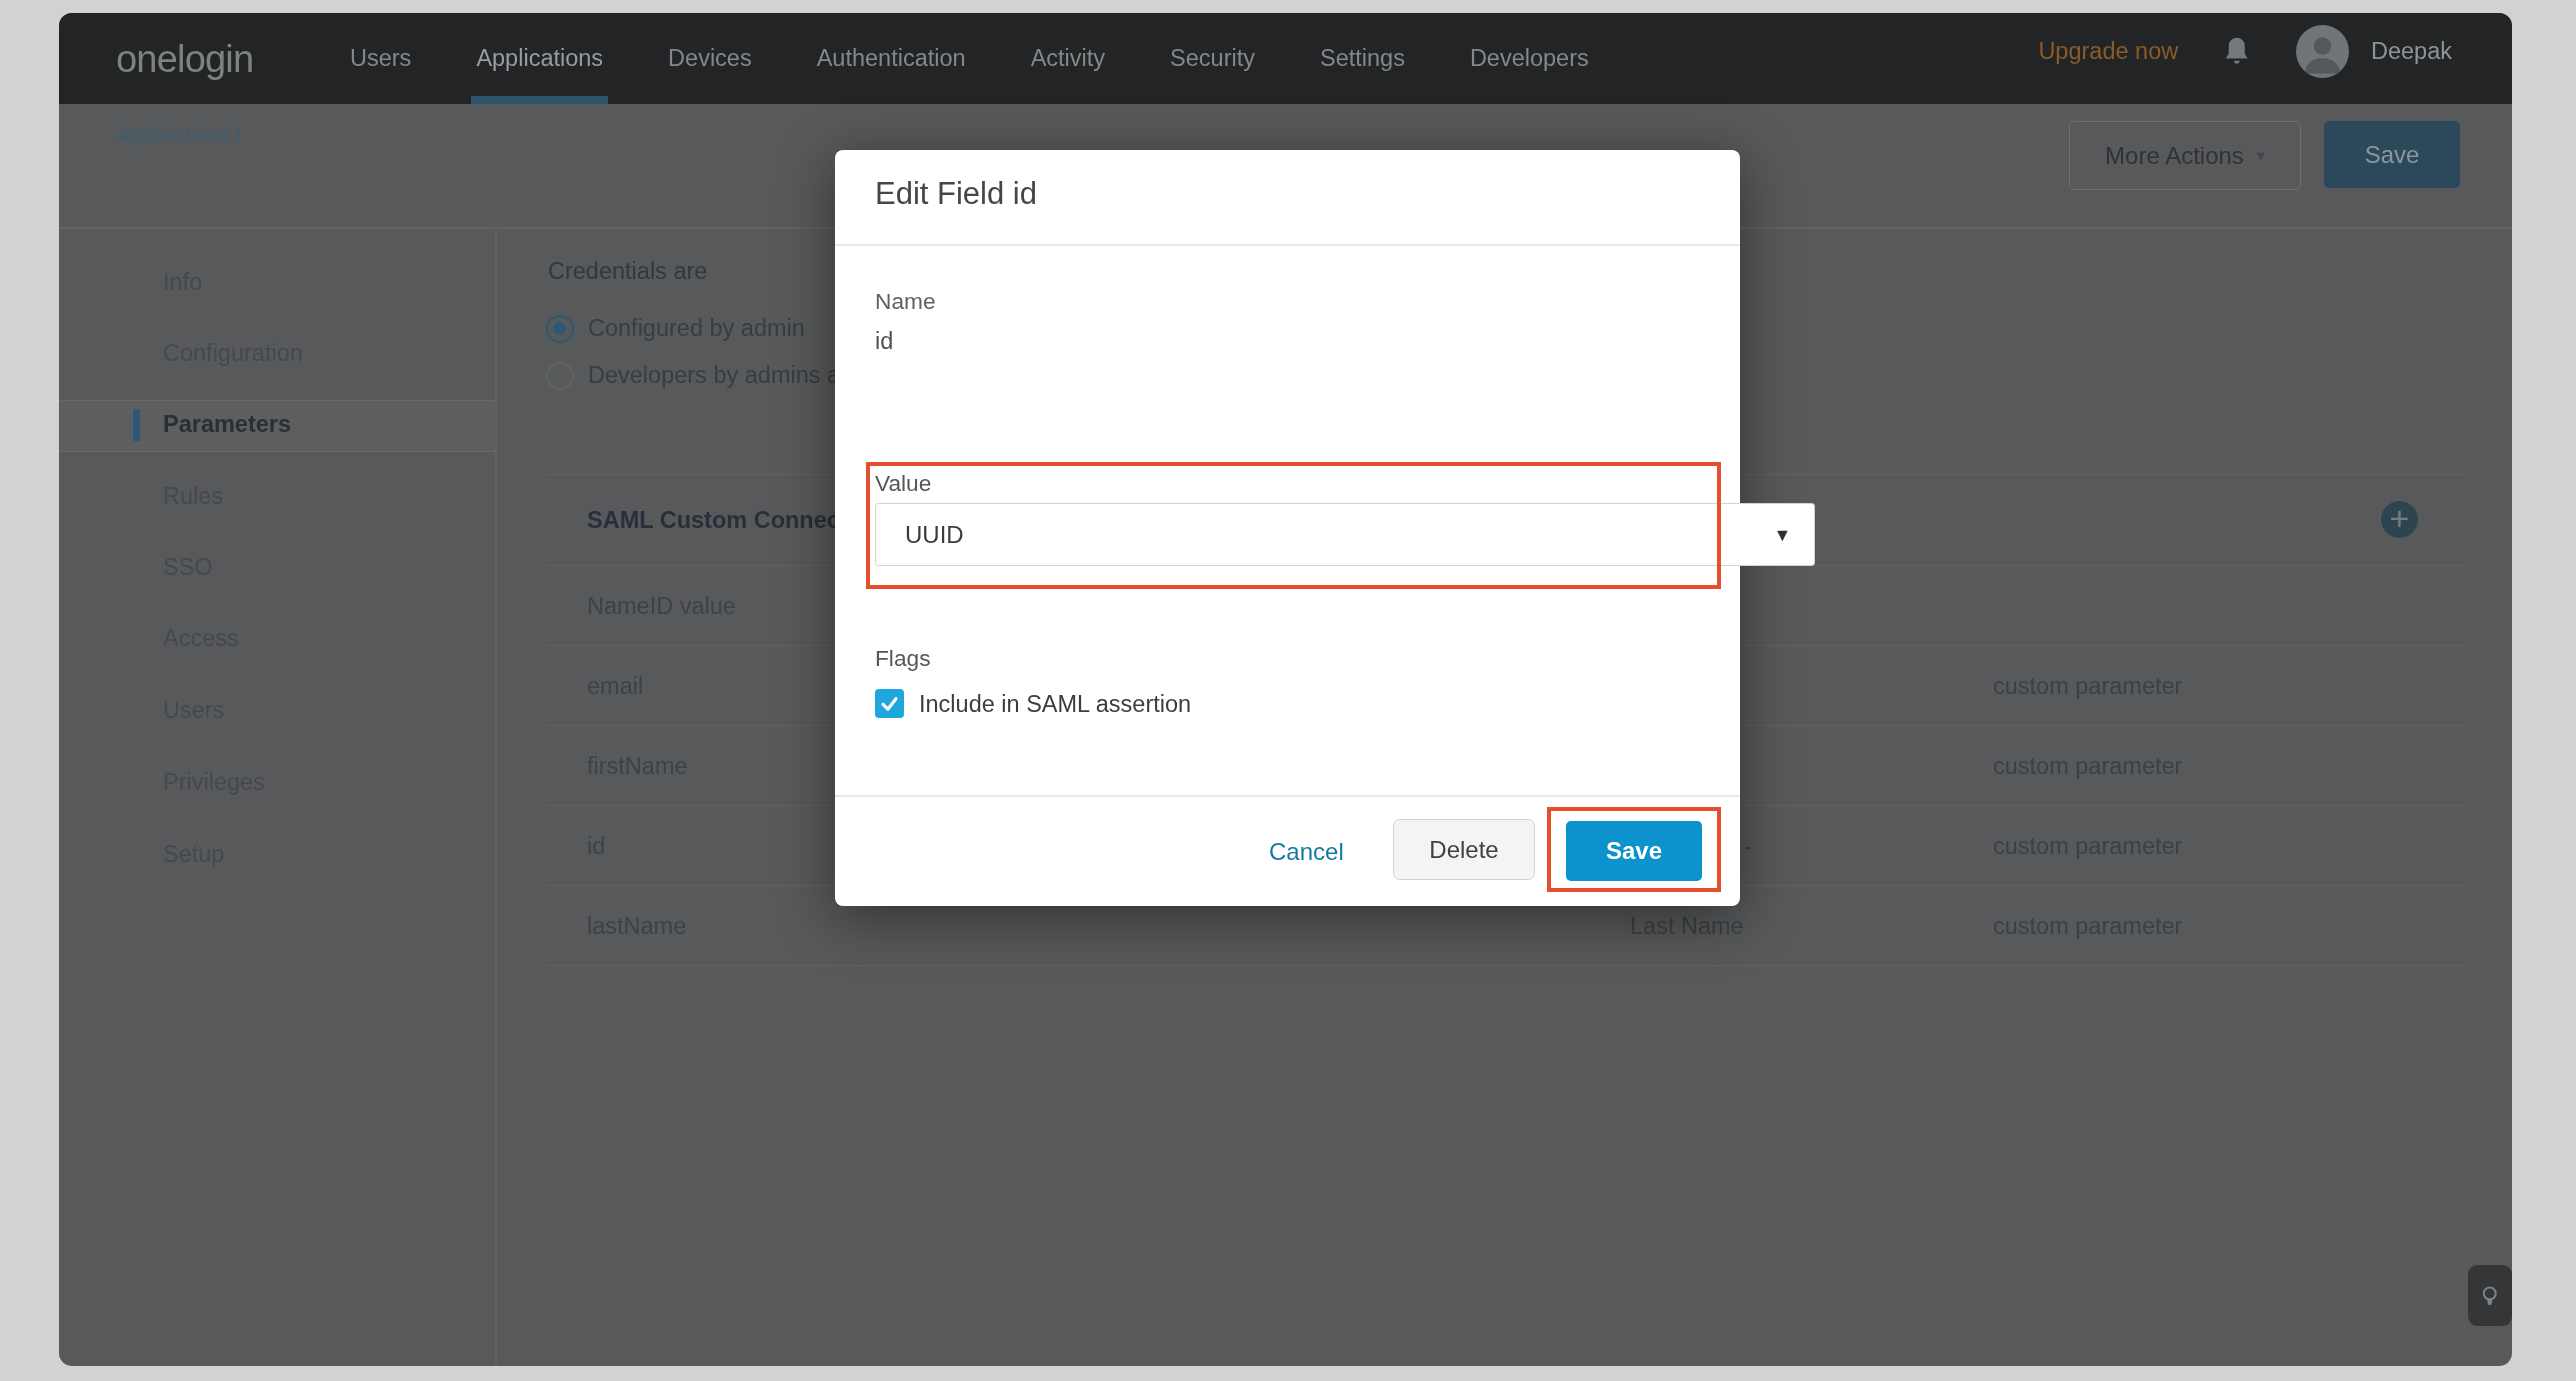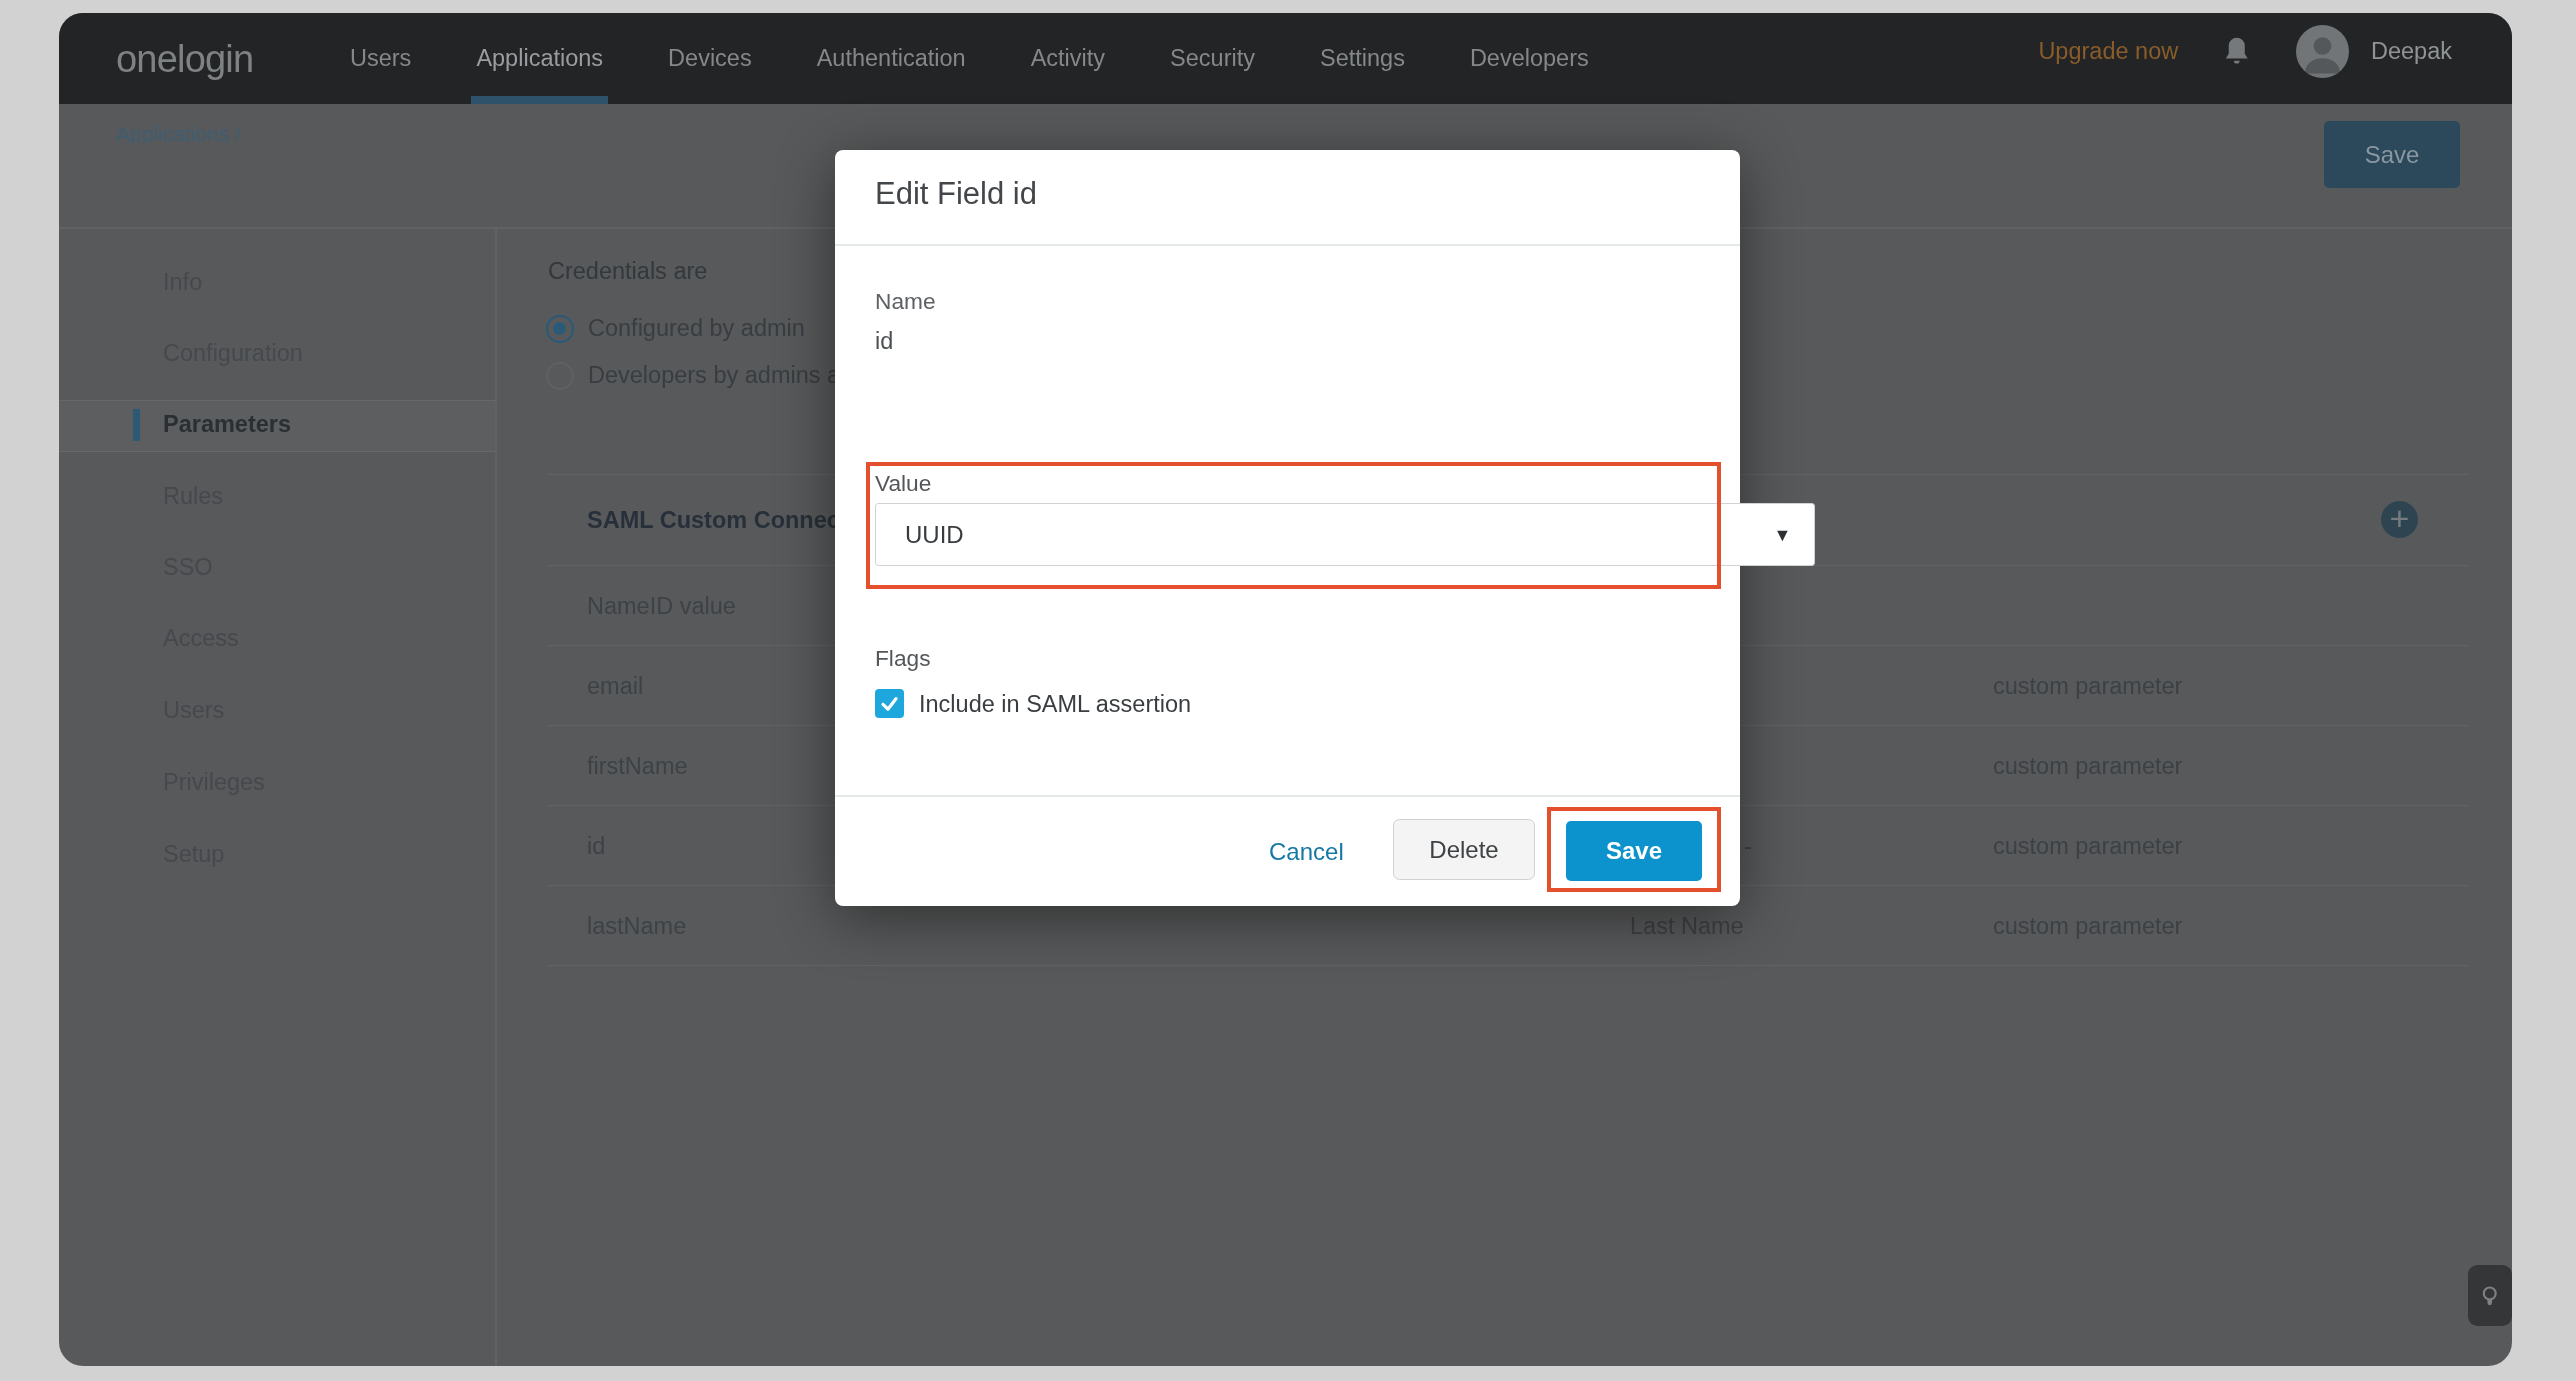--- a/index.html
+++ b/index.html
@@ -1,18 +1,18 @@
 <!DOCTYPE html>
 <html style="font-size:13px"><head>
 <meta charset="utf-8">
 <style>
   html,body{margin:0;padding:0;background:#d2d2d3;font-family:"Liberation Sans",sans-serif;}
   #stage{position:relative;width:2576px;height:1381px;background:#d2d2d3;overflow:hidden;}
   
-  #app{position:absolute;left:59px;top:13px;width:2453px;height:1353px;background:#58595a;border-radius:24px;overflow:hidden;}
+  #app{position:absolute;left:59px;top:13px;width:2453px;height:1353px;background:#58595a;border-radius:13px;overflow:hidden;}
   
   #nav{position:absolute;left:0;top:0;width:2453px;height:91px;background:#222425;}
   .logo{position:absolute;left:57px;top:50%;transform:translateY(-50%);font-size:38px;font-weight:500;letter-spacing:-0.8px;color:#7e8283;}
   .nav-items{position:absolute;left:291px;top:0;height:91px;display:flex;gap:65px;align-items:center;}
   .nav-item{position:relative;height:91px;display:flex;align-items:center;font-size:23.5px;color:#85888a;cursor:pointer;}
   .nav-item.active{color:#9a9da0;}
   .nav-item.active .underline{position:absolute;left:-4.9px;right:-4.9px;bottom:0;height:8px;background:#2d5269;}
   .nav-right{position:absolute;right:60px;top:0;height:77px;display:flex;align-items:center;gap:45px;}
   .upgrade{font-size:23.5px;font-weight:500;color:#8a5c2b;}
   .bell{width:27.5px;height:31px;}
@@ -115,20 +115,24 @@
           <svg width="53" height="53" viewBox="0 0 24 24">
             <circle cx="12" cy="9.5" r="4" fill="#54585a"></circle>
             <path d="M4 22c0-4.4 3.6-7 8-7s8 2.6 8 7z" fill="#54585a"></path>
           </svg>
         </div>
         <span class="username">Deepak</span>
       </div>
     </div>
 
     <div class="breadcrumb">Applications /</div>
+    <div class="btn-more">
+      <span>More Actions</span>
+      <span class="caret">▾</span>
+    </div>
     <div class="btn-topsave">
         <span>Save</span>
       </div>
     <div class="hdr-divider"></div>
 
     <div class="side-active-band"></div>
     <div class="side-active-bar"></div>
     <div class="side-divider"></div>
     <div class="side-item" style="top:256px">Info</div>
     <div class="side-item" style="top:327px">Configuration</div>

